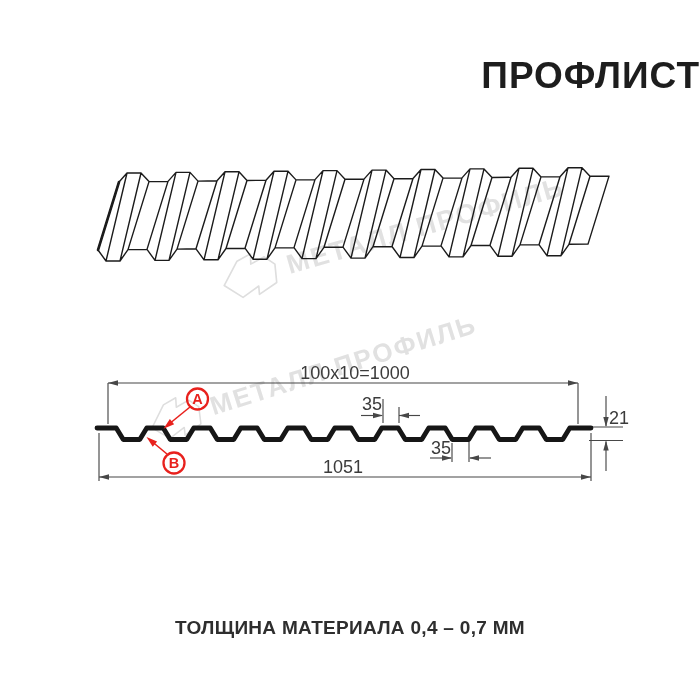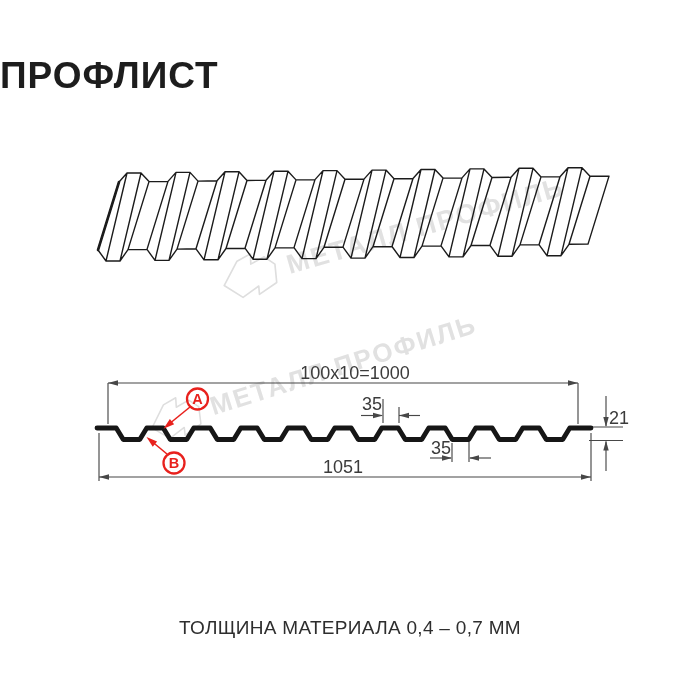--- a/index.html
+++ b/index.html
@@ -1,23 +1,23 @@
 <!DOCTYPE html>
 <html><head>
 <meta charset="utf-8">
 <style>
   html,body{margin:0;padding:0;background:#fff;}
   .page{position:relative;width:700px;height:700px;background:#ffffff;overflow:hidden;
         font-family:"Liberation Sans",sans-serif;}
-  .title{position:absolute;top:55px;left:0;width:700px;text-align:left;
+  .title{position:absolute;top:55px;left:0;width:700px;text-align:right;
          font-size:37px;font-weight:bold;letter-spacing:1px;color:#1d1d1d;z-index:3;}
   .subtitle{position:absolute;top:99px;left:0;width:700px;text-align:center;
          font-size:17px;font-weight:bold;letter-spacing:0.5px;color:#2a2a2a;z-index:3;}
   .footer{position:absolute;top:617px;left:0;width:700px;text-align:center;
-         font-size:19px;font-weight:normal;letter-spacing:0.3px;color:#2e2e2e;z-index:3;}
+         font-size:19px;font-weight:bold;letter-spacing:0.3px;color:#2e2e2e;z-index:3;}
   .wm{position:absolute;display:flex;align-items:center;gap:10px;z-index:1;
       color:#e1e1e1;font-weight:bold;white-space:nowrap;}
   .wm-top{left:222px;top:261px;font-size:27px;letter-spacing:2px;
           transform:rotate(-16deg);transform-origin:0 50%;}
   .wm-bottom{left:150px;top:405px;font-size:26px;letter-spacing:2px;
           transform:rotate(-17.5deg);transform-origin:0 50%;}
   .wm svg{flex:0 0 auto;}
   #draw{position:absolute;left:0;top:0;z-index:2;}
   text.dim{font-family:"Liberation Sans",sans-serif;font-size:18px;fill:#3b3b3b;}
   text.mk{font-family:"Liberation Sans",sans-serif;font-size:14.5px;font-weight:bold;fill:#e8211d;}

